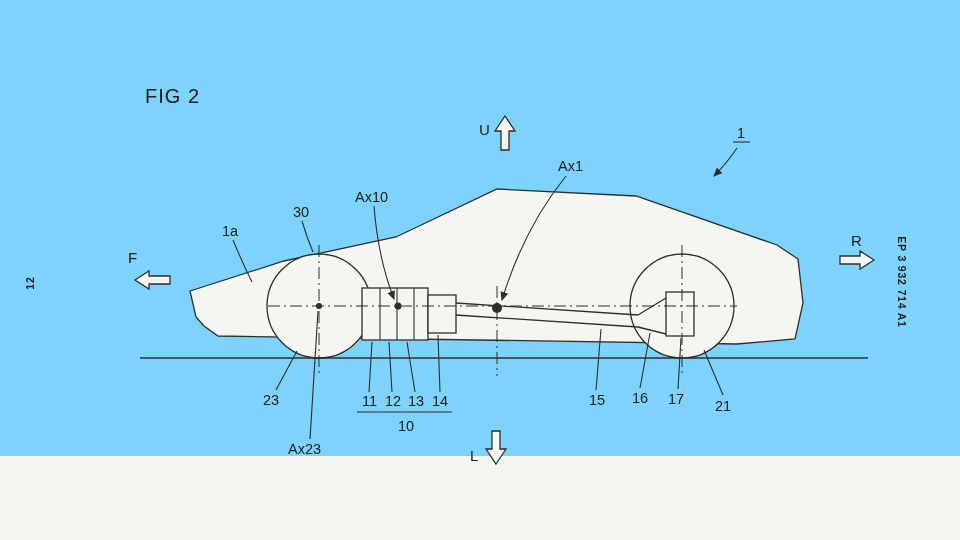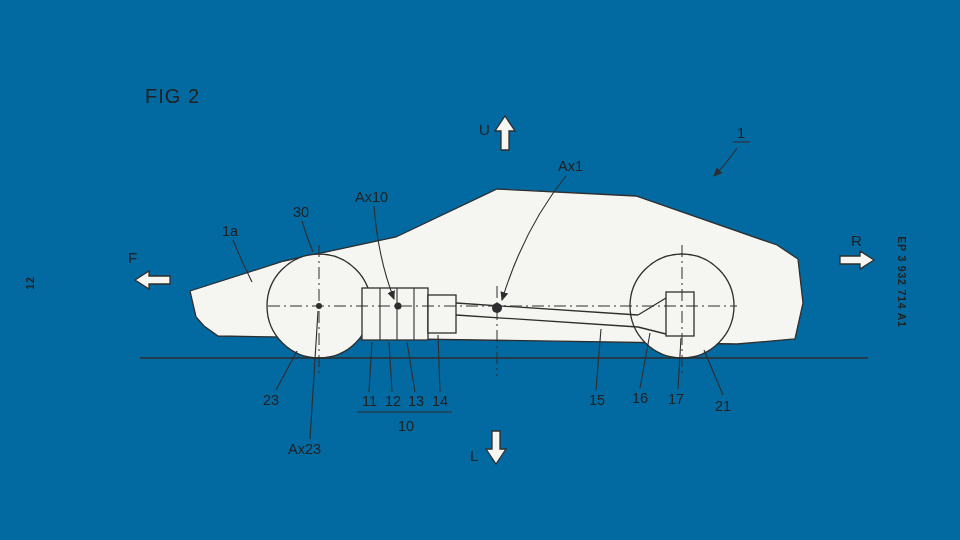--- a/index.html
+++ b/index.html
@@ -7,22 +7,22 @@
     padding: 0;
     width: 960px;
     height: 540px;
     background: #f5f5f2;
     overflow: hidden;
     font-family: "Liberation Sans", "DejaVu Sans", sans-serif;
   }
   .page {
     position: relative;
     width: 960px;
-    height: 540px;
-    background: #0369a1;
+    height: 456px;
+    background: #7dd3fc;
   }
   svg { display: block; }
   text {
     fill: #222;
     font-family: "Liberation Sans", "DejaVu Sans", sans-serif;
   }
   .fig-title { font-size: 20px; letter-spacing: 1px; }
   .ref { font-size: 14.5px; }
   .dir { font-size: 15px; }
   .edge { font-size: 10.5px; font-weight: bold; letter-spacing: 0.8px; }

